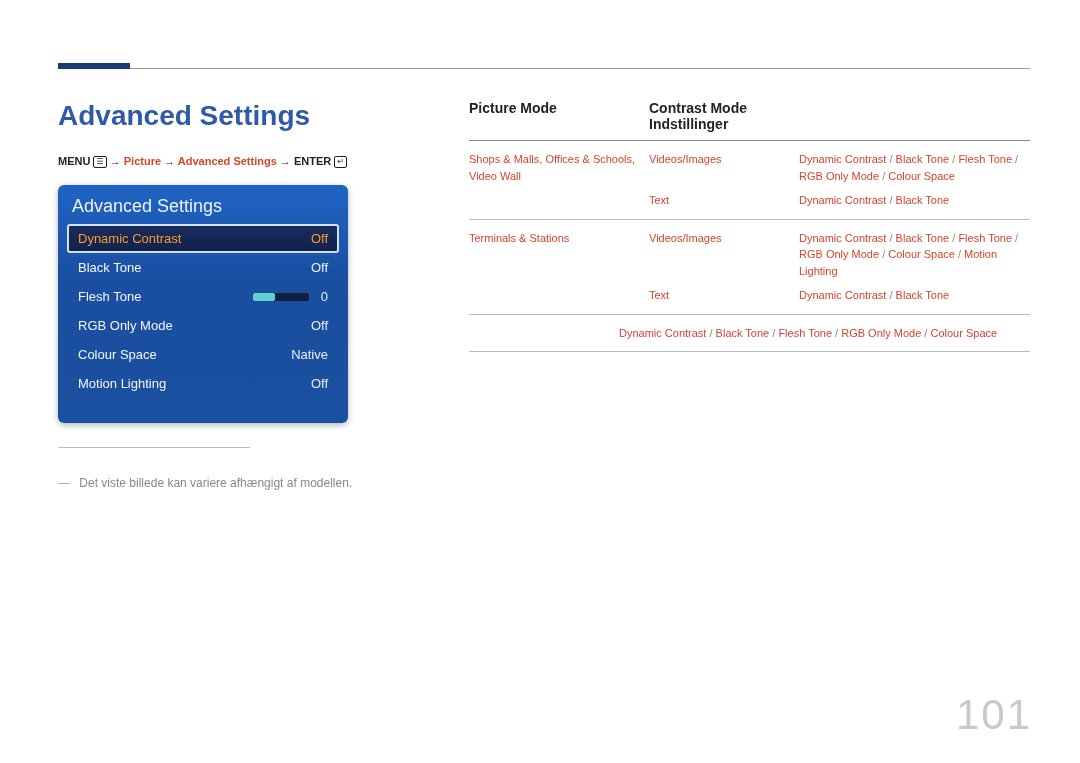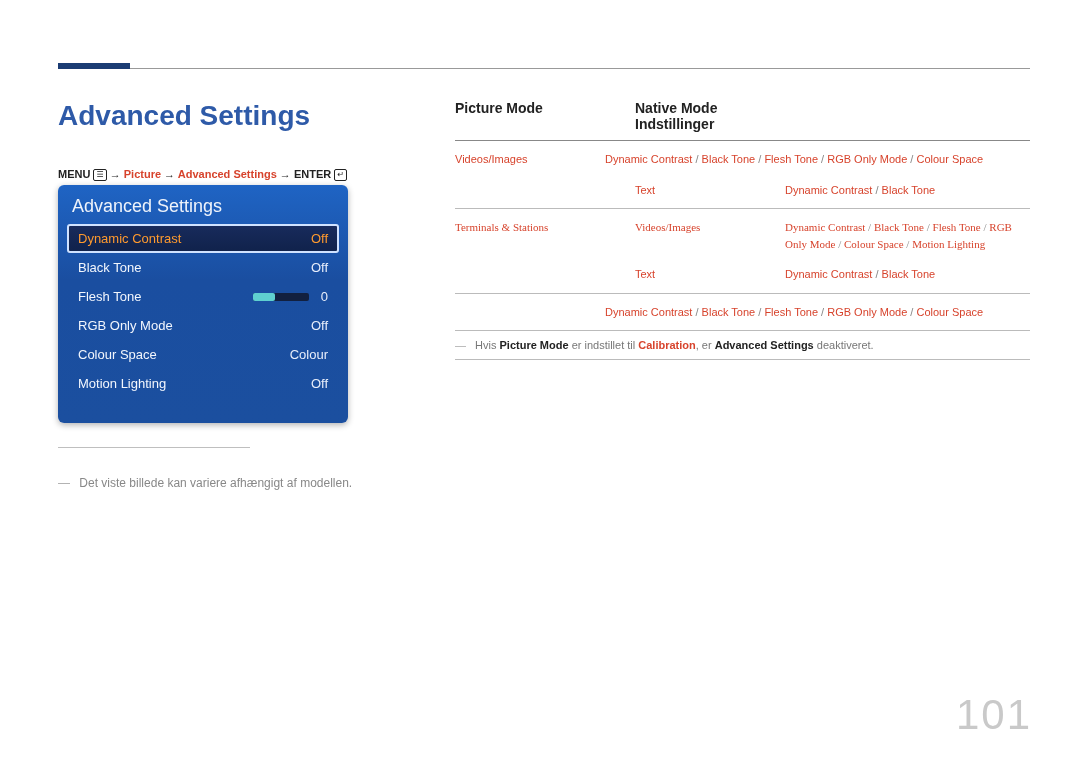--- a/index.html
+++ b/index.html
@@ -15,21 +15,21 @@
     position: absolute; left: 58px; top: 63px; width: 72px; height: 6px; background: #1b3c73;
   }
   .rule-line {
     position: absolute; left: 130px; right: 50px; top: 68px; height: 1px; background: #999;
   }
   .page-title {
     position: absolute; left: 58px; top: 100px;
     color: #2e5aa8; font-size: 28px; font-weight: 600;
   }
   .breadcrumb {
-    position: absolute; left: 58px; top: 168px; font-size: 11px; font-weight: 700; color: #222;
+    position: absolute; left: 58px; top: 155px; font-size: 11px; font-weight: 700; color: #222;
   }
   .breadcrumb .red { color: #d7432c; }
   .bc-icon { display:inline-block; border:1px solid #222; font-size:8px; padding:0 2px; border-radius:2px; line-height:10px; vertical-align:1px; font-weight:400;}
   .panel {
     position: absolute; left: 58px; top: 185px; width: 290px; height: 238px;
     border-radius: 6px;
     background: linear-gradient(180deg, #1f64c4 0%, #1a4ea0 40%, #1b4f9f 100%);
     box-shadow: 0 2px 6px rgba(0,0,0,.3);
     padding: 0;
     color: #fff;
@@ -49,31 +49,31 @@
   .row.sel .lbl { color: #ff9a2e; }
   .row.sel .val { color: #ff9a2e; }
   .row .lbl { color: #f2f6fd; }
   .row .val { color: #e8eefb; }
   .slider-track { position:relative; width:56px; height:8px; background:#12203f; border-radius:2px; }
   .slider-fill { position:absolute; left:0; top:0; height:8px; background:#5fd0d0; border-radius:2px; }
   .footline { position:absolute; left:58px; top:447px; width:192px; height:1px; background:#bfbfbf;}
   .footnote { position:absolute; left:58px; top:476px; font-size:12px; color:#888;}
   .footdash { color:#aaa; margin-right:6px;}
   .table {
-    position:absolute; left:455px; top:100px; right:50px;
+    position:absolute; left:469px; top:100px; right:50px;
     font-size: 12px;
   }
   .thead { display:flex; border-bottom:1px solid #888; padding-bottom:8px;}
   .th { font-weight:700; color:#222; font-size:14px;}
   .col1 { width: 180px; }
   .col2 { width: 150px; }
   .col3 { flex:1; }
   .tbody .trow { display:flex; border-bottom:1px solid #bbb; padding:10px 0;}
   .tbody .td { color:#d7432c; line-height:1.5; font-size:11px; }
-  .tbody .sub { display:flex; margin-top:14px;}
+  .tbody .sub { display:flex; margin-top:8px;}
   .sep { color:#888; }
   .notewrap { display:flex; border-bottom:1px solid #bbb; padding:8px 0;}
   .note { font-size:11px; color:#777; }
   .note .dark { color:#222; font-weight:700;}
   .note .red { color:#d7432c; font-weight:700;}
   .pagenum { position:absolute; right:48px; bottom:24px; color:#c9c9c9; font-size:42px; font-weight:400; letter-spacing:2px;}
 </style>
 </head>
 <body>
 
@@ -113,77 +113,72 @@
         </span>
         <span class="val">0</span>
       </span>
     </div>
     <div class="row">
       <span class="lbl">RGB Only Mode</span>
       <span class="val">Off</span>
     </div>
     <div class="row">
       <span class="lbl">Colour Space</span>
-      <span class="val">Colour</span>
+      <span class="val">Native</span>
     </div>
     <div class="row">
       <span class="lbl">Motion Lighting</span>
       <span class="val">Off</span>
     </div>
   </div>
 </div>
 
 <div class="footline"></div>
 <div class="footnote">
   <span class="footdash">―</span>
   <span>Det viste billede kan variere afhængigt af modellen.</span>
 </div>
 
 <div class="table">
   <div class="thead">
     <div class="th col1">Picture Mode</div>
-    <div class="th col2">Native Mode Indstillinger</div>
+    <div class="th col2">Contrast Mode Indstillinger</div>
   </div>
   <div class="tbody">
 
     <div class="trow" style="display:block;">
       <div style="display:flex;">
+        <div class="td col1">Shops &amp; Malls, Offices &amp; Schools, Video Wall</div>
         <div class="td col2">Videos/Images</div>
         <div class="td col3">
           <span>Dynamic Contrast <span class="sep">/</span> Black Tone <span class="sep">/</span> Flesh Tone <span class="sep">/</span> RGB Only Mode <span class="sep">/</span> Colour Space</span>
         </div>
       </div>
       <div class="sub">
         <div class="td col1"></div>
         <div class="td col2">Text</div>
         <div class="td col3">Dynamic Contrast <span class="sep">/</span> Black Tone</div>
       </div>
     </div>
 
     <div class="trow" style="display:block;">
-      <div style="display:flex;font-family:Liberation Serif, serif;">
+      <div style="display:flex;">
         <div class="td col1">Terminals &amp; Stations</div>
         <div class="td col2">Videos/Images</div>
         <div class="td col3">Dynamic Contrast <span class="sep">/</span> Black Tone <span class="sep">/</span> Flesh Tone <span class="sep">/</span> RGB Only Mode <span class="sep">/</span> Colour Space <span class="sep">/</span> Motion Lighting</div>
       </div>
       <div class="sub">
         <div class="td col1"></div>
         <div class="td col2">Text</div>
         <div class="td col3">Dynamic Contrast <span class="sep">/</span> Black Tone</div>
       </div>
     </div>
 
     <div class="trow">
       <div class="td col2"></div>
       <div class="td col3">Dynamic Contrast <span class="sep">/</span> Black Tone <span class="sep">/</span> Flesh Tone <span class="sep">/</span> RGB Only Mode <span class="sep">/</span> Colour Space</div>
     </div>
 
-    <div class="notewrap">
-      <div class="note">
-        <span class="footdash">―</span>
-        <span>Hvis </span><span class="dark">Picture Mode</span><span> er indstillet til </span><span class="red">Calibration</span><span>, er </span><span class="dark">Advanced Settings</span><span> deaktiveret.</span>
-      </div>
-    </div>
 
   </div>
 </div>
 
 <div class="pagenum">101</div>
 
 </body></html>

